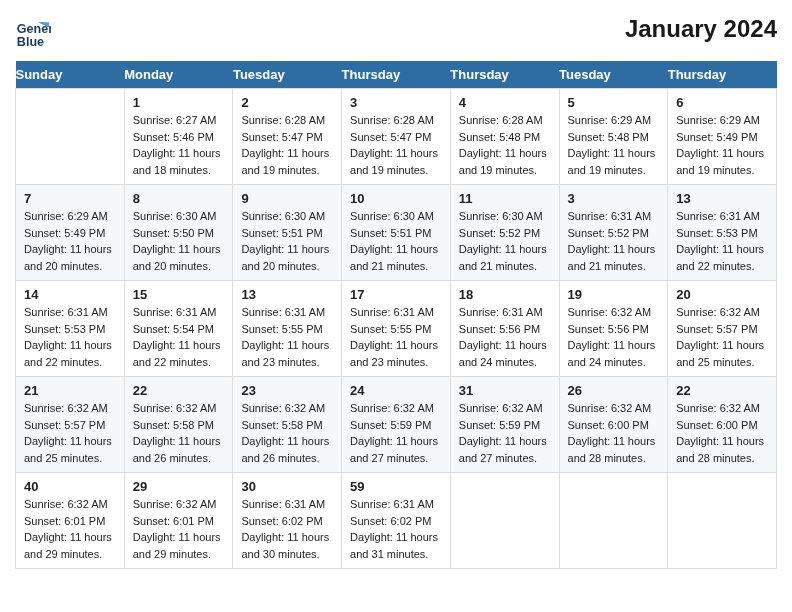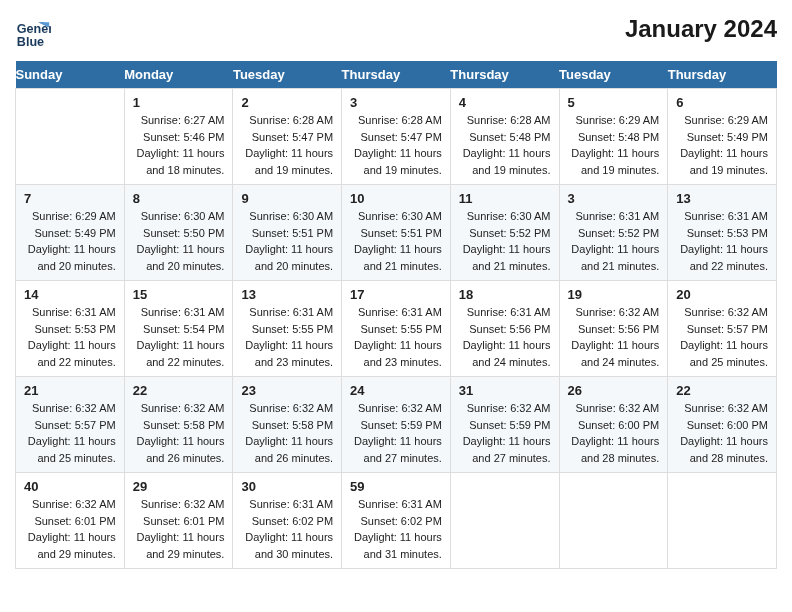--- a/index.html
+++ b/index.html
@@ -65,21 +65,20 @@
       background-color: #ffffff;
     }
     .day-num {
       font-size: 13px;
       font-weight: bold;
       margin-bottom: 2px;
       display: block;
     }
     .day-info {
       line-height: 1.5;
-      text-align: right;
     }
   </style>
 </head>
 <body>
 
 <div class="header">
   <div class="logo">
     <svg class="logo-icon" viewBox="0 0 40 40">
       <text x="2" y="20" font-size="14" font-weight="bold" fill="#1a3a5c">General</text>
       <text x="2" y="34" font-size="14" font-weight="bold" fill="#1a3a5c">Blue</text>

